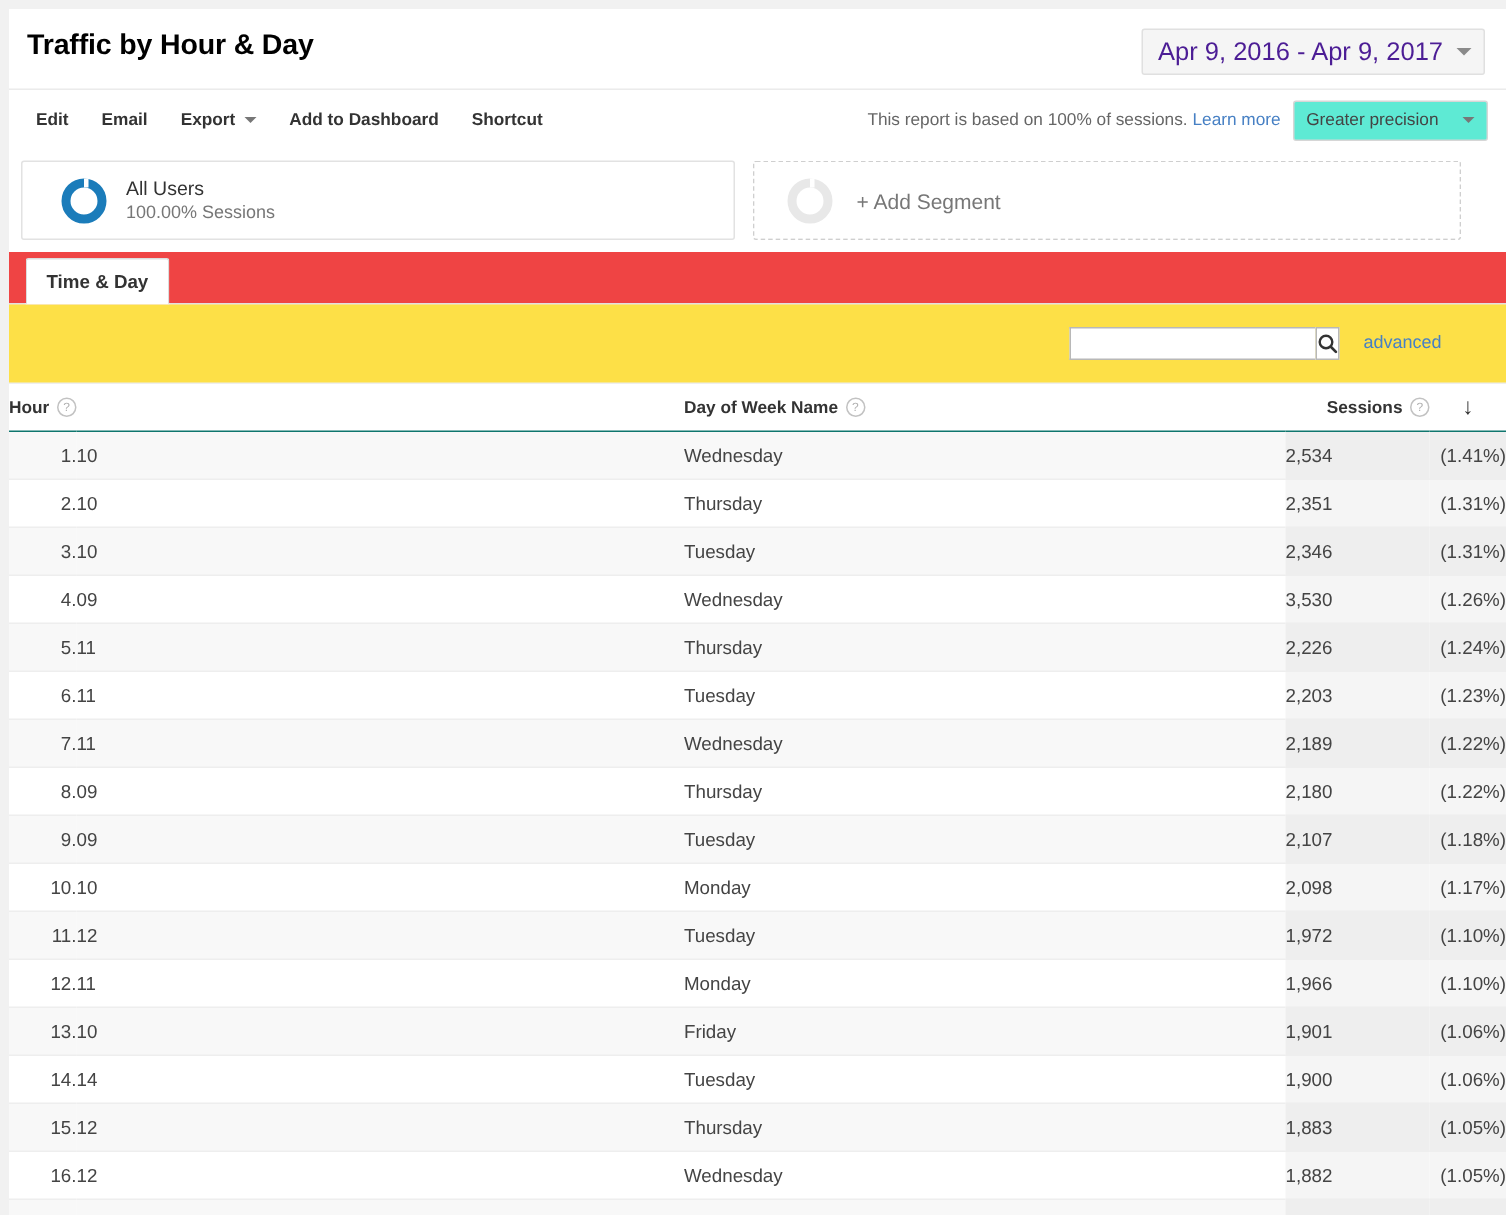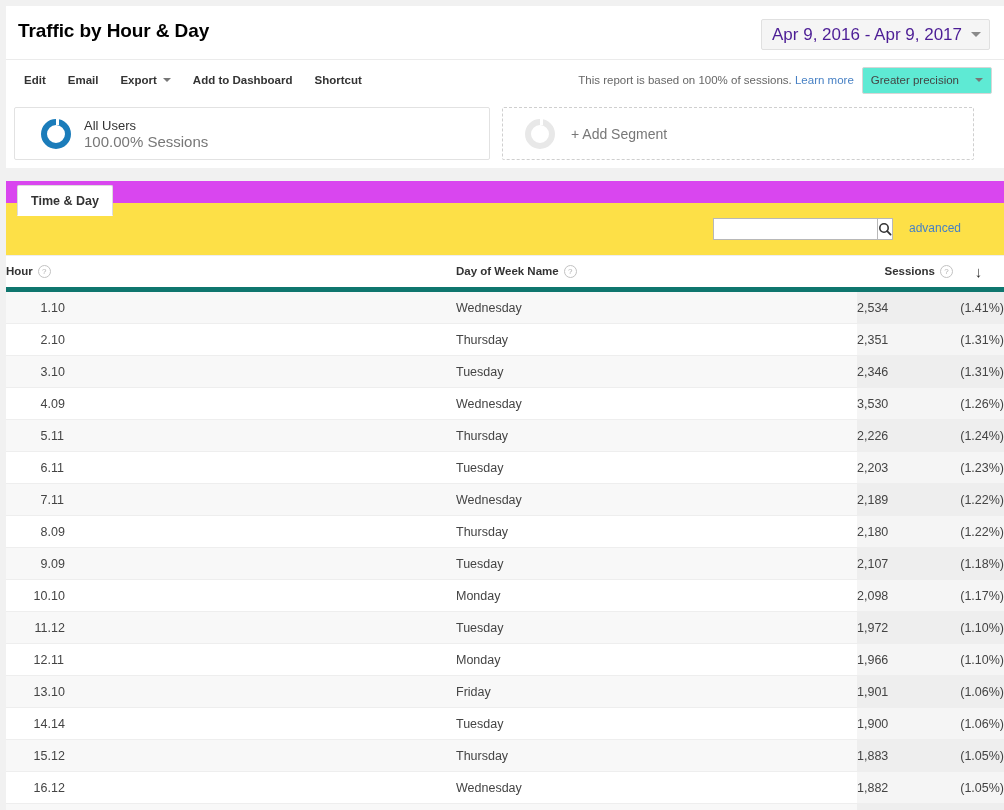--- a/index.html
+++ b/index.html
@@ -170,21 +170,21 @@
     width: 3px; height: 6px;
     background: #ffffff;
   }
   .seg-text { margin-left: 13px; }
   .seg-name {
     font-size: 13px;
     color: #333333;
     line-height: 16px;
   }
   .seg-sub {
-    font-size: 15px;
+    font-size: 12px;
     color: #777777;
     line-height: 15px;
   }
   .add-segment {
     position: absolute;
     left: 496px; top: 7px;
     width: 472px; height: 53px;
     border: 1px dashed #cfcfcf;
     border-radius: 2px;
     background: #ffffff;
@@ -210,23 +210,23 @@
   }
   .add-seg-label {
     margin-left: 16px;
     font-size: 14px;
     color: #777777;
   }
 
   
   .tabstrip {
     position: absolute;
-    left: 6px; top: 181px;
+    left: 6px; top: 168px;
     width: 998px; height: 35px;
-    background: #d946ef;
+    background: #ef4444;
     box-sizing: border-box;
   }
   .tabstrip-underline {
     position: absolute;
     left: 0; bottom: 0;
     width: 998px;
     height: 1px;
     background: #e0e0e0;
   }
   .tab {
@@ -309,21 +309,21 @@
     table-layout: fixed;
   }
   table.data th {
     font-size: 11.5px;
     font-weight: bold;
     color: #333333;
     padding: 0;
     height: 31px;
     vertical-align: middle;
     background: #ffffff;
-    border-bottom: 5px solid #0f766e;
+    border-bottom: 1px solid #0f766e;
   }
   col.c-index { width: 45px; }
   col.c-hour  { width: 405px; }
   col.c-day   { width: 401px; }
   col.c-sess  { width: 96px; }
   col.c-pct   { width: 51px; }
 
   th.th-hour   { text-align: left;  padding-left: 14px; }
   th.th-day    { text-align: left;  padding-left: 10px; }
   th.th-sess   { text-align: right; padding-right: 0px; }

